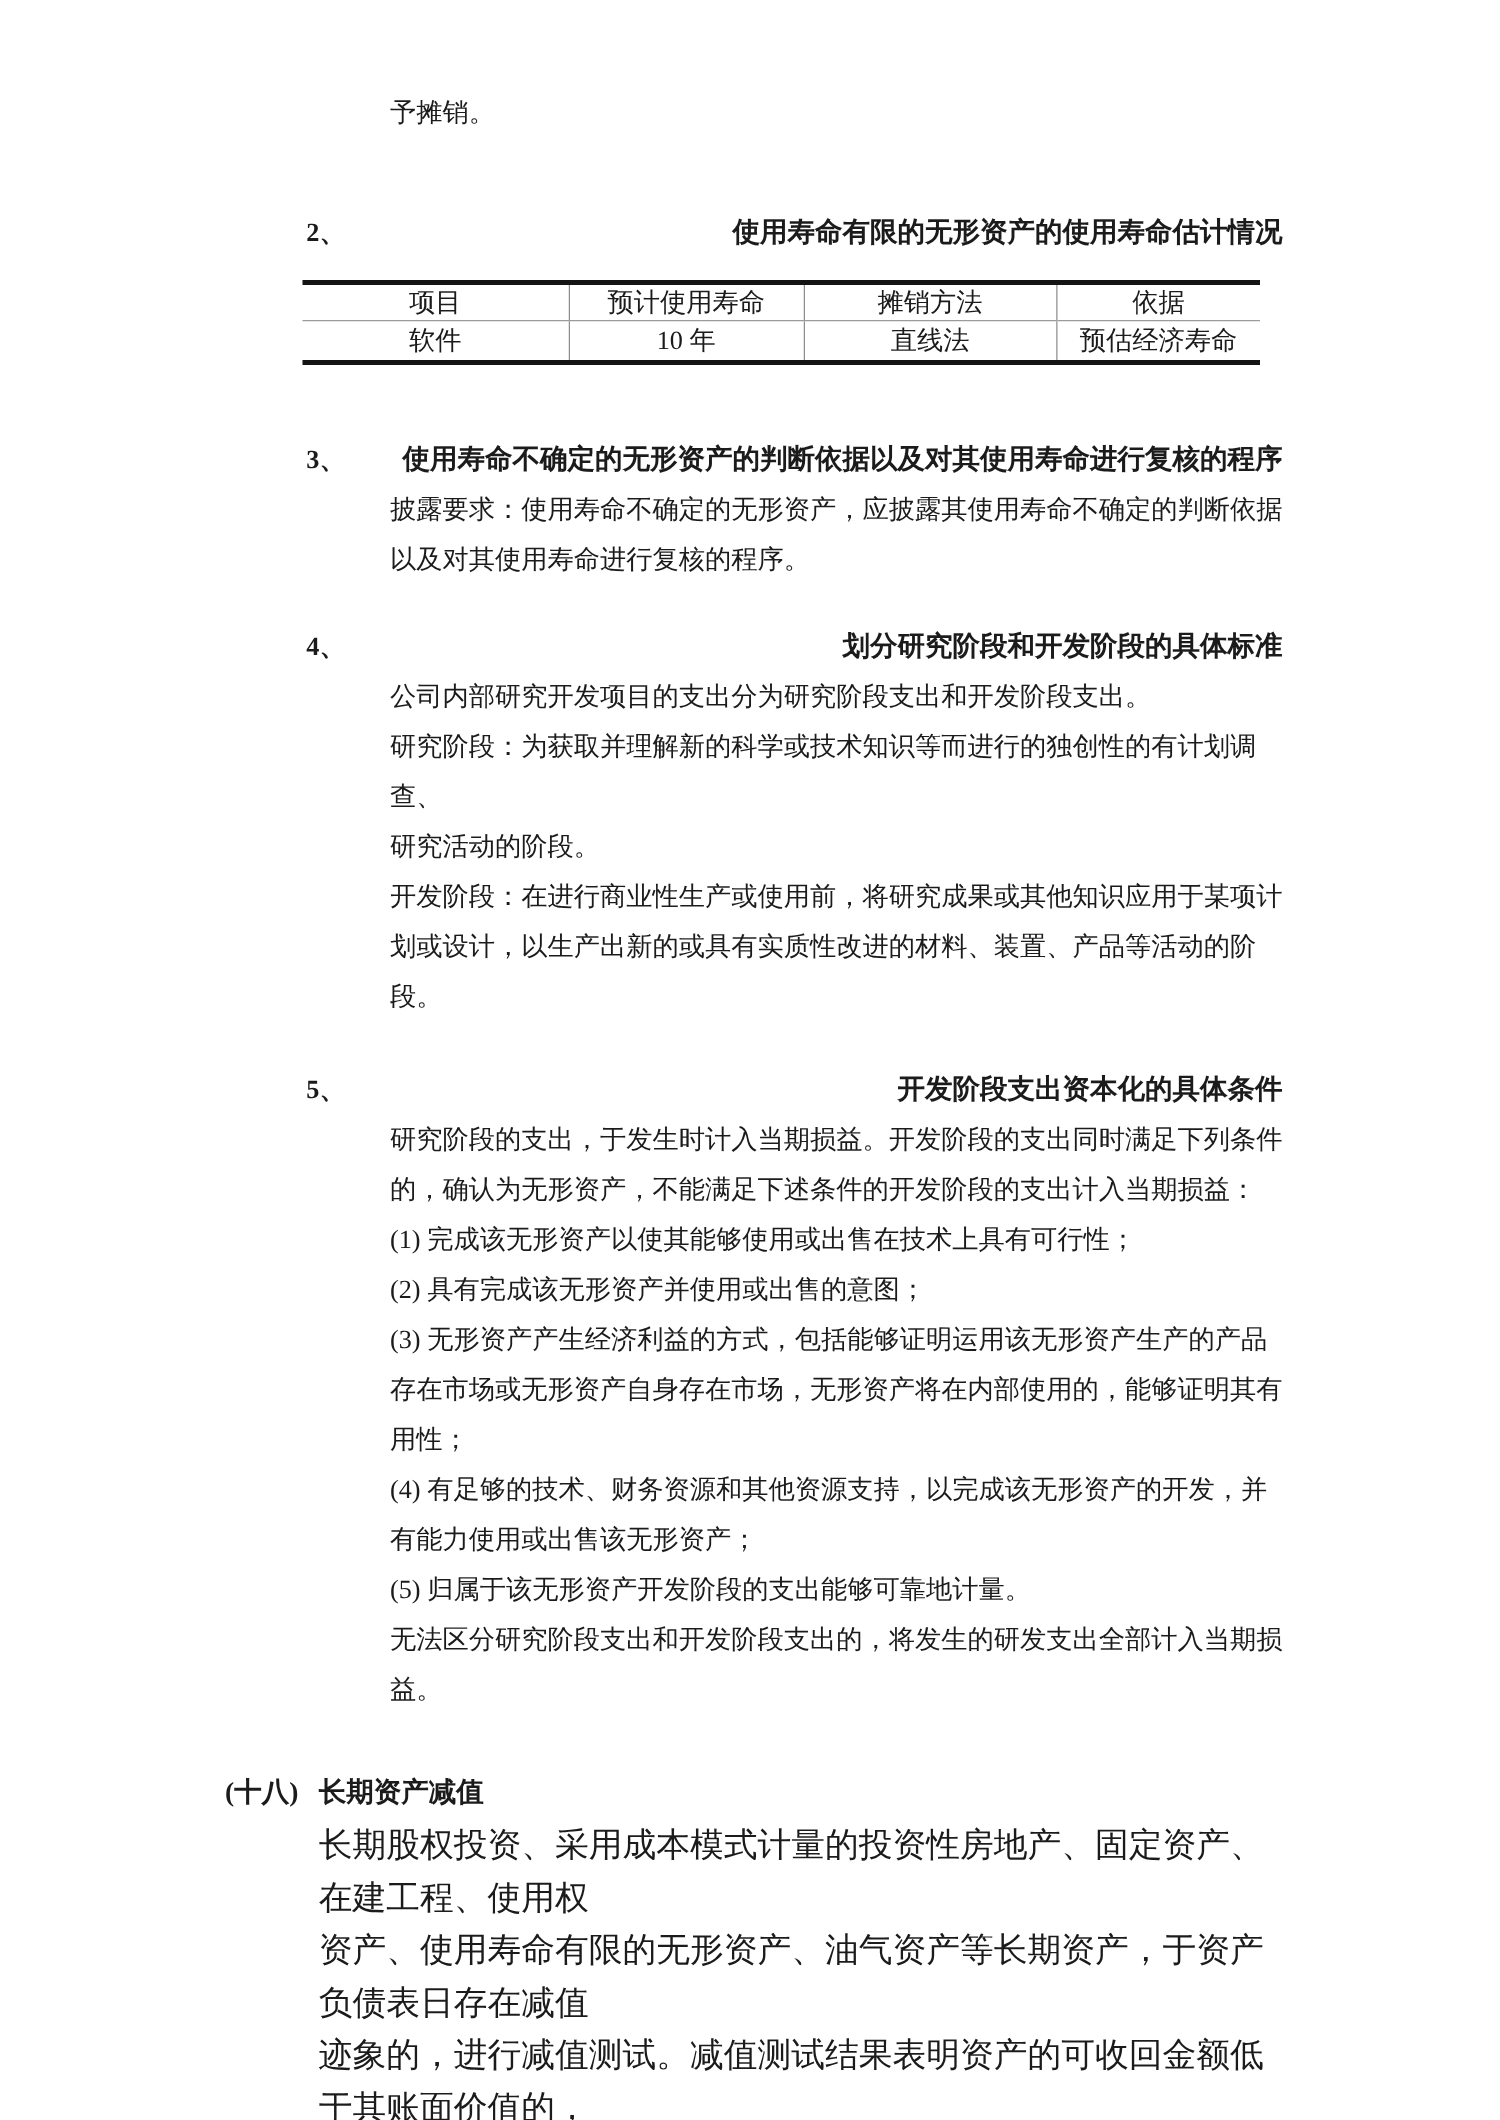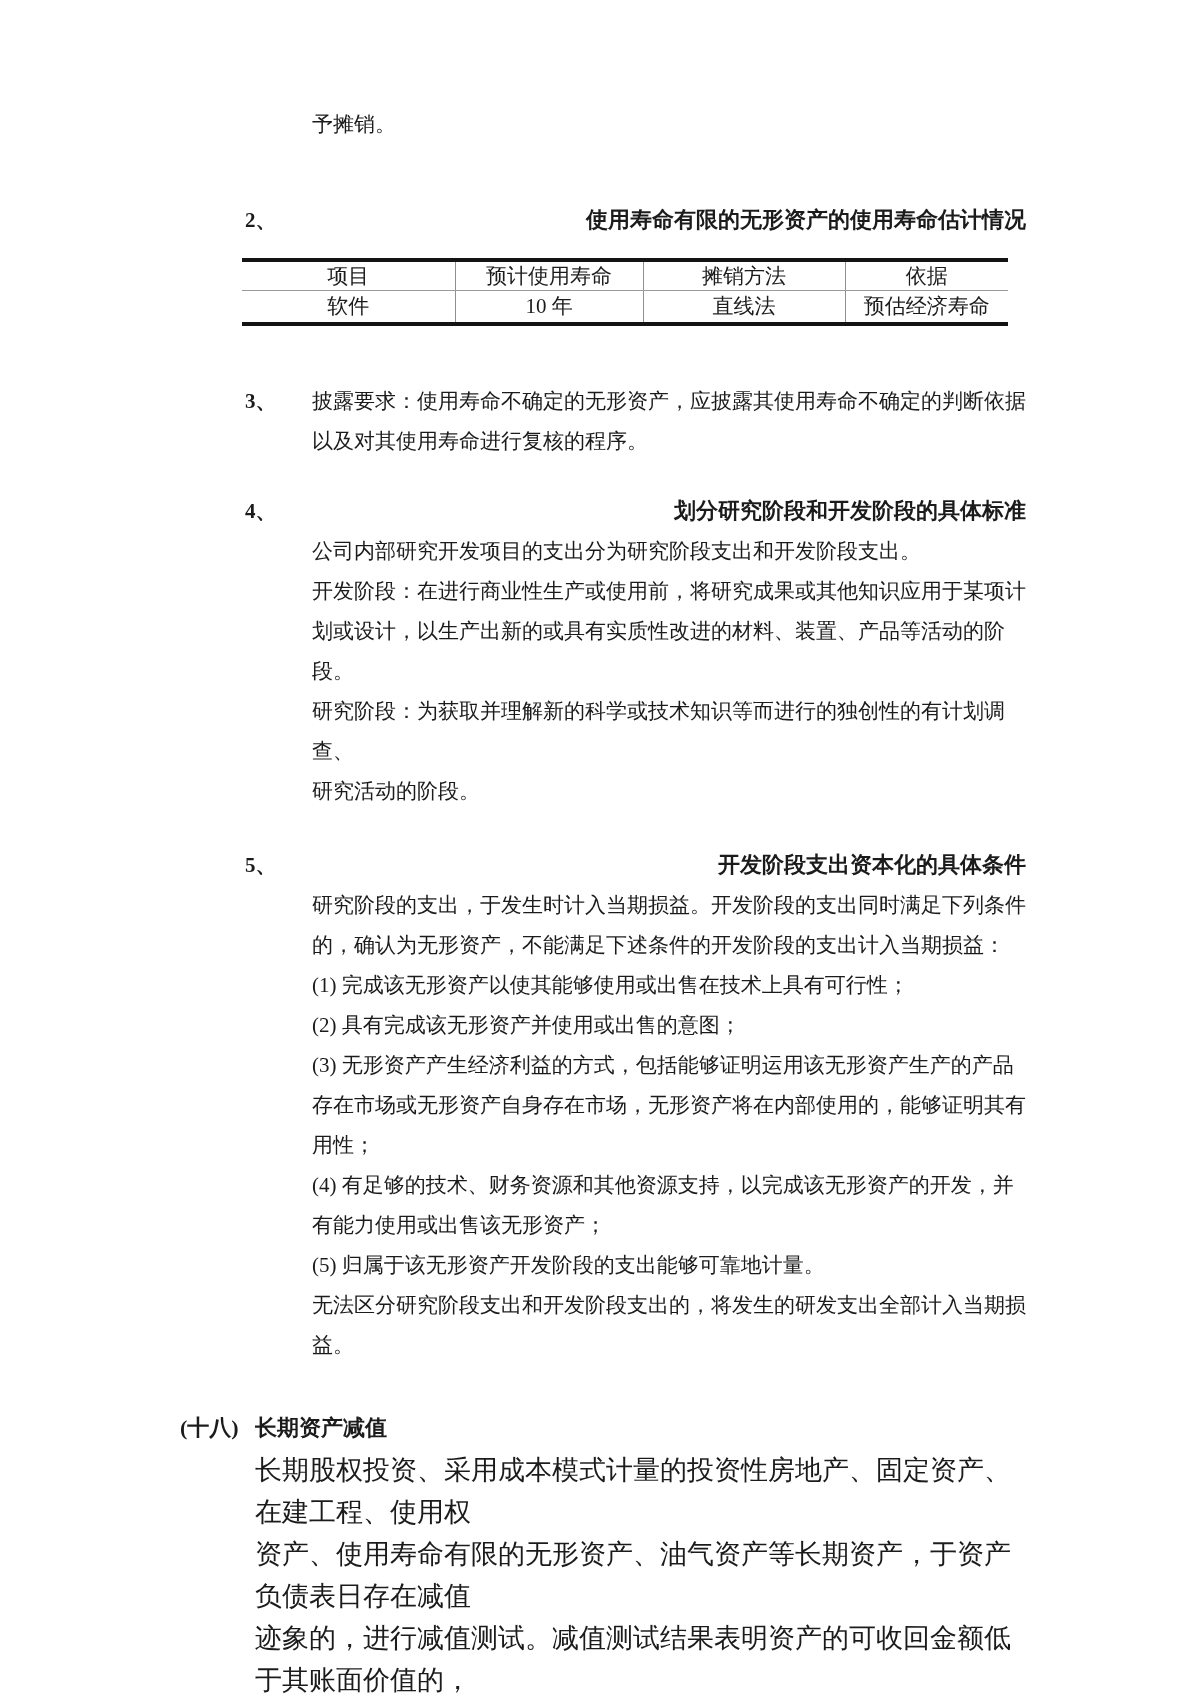--- a/index.html
+++ b/index.html
@@ -7,21 +7,21 @@
   body {
     font-family: "Liberation Serif", "DejaVu Serif", serif;
     color: #1b1b1b;
     -webkit-font-smoothing: antialiased;
   }
   .page {
     position: relative;
     width: 1200px;
     height: 1696px;
     background: #ffffff;
-    padding-top: 104px;
+    padding-top: 70px;
     overflow: hidden;
   }
   .lead {
     margin-left: 312px;
     width: 714px;
     font-size: 21px;
     line-height: 40px;
   }
   
   .sec {
@@ -139,29 +139,30 @@
           <td>10 年</td>
           <td>直线法</td>
           <td>预估经济寿命</td>
         </tr>
       </tbody>
     </table>
   </div>
 
   <div class="sec sec3">
     <span class="num">3、</span>
+    <div class="title">使用寿命不确定的无形资产的判断依据以及对其使用寿命进行复核的程序</div>
     <p class="body">披露要求：使用寿命不确定的无形资产，应披露其使用寿命不确定的判断依据<br>以及对其使用寿命进行复核的程序。</p>
   </div>
 
   <div class="sec sec4">
     <span class="num">4、</span>
     <div class="title">划分研究阶段和开发阶段的具体标准</div>
     <p class="body">公司内部研究开发项目的支出分为研究阶段支出和开发阶段支出。</p>
+    <p class="body">研究阶段：为获取并理解新的科学或技术知识等而进行的独创性的有计划调查、<br>研究活动的阶段。</p>
     <p class="body">开发阶段：在进行商业性生产或使用前，将研究成果或其他知识应用于某项计<br>划或设计，以生产出新的或具有实质性改进的材料、装置、产品等活动的阶段。</p>
-    <p class="body">研究阶段：为获取并理解新的科学或技术知识等而进行的独创性的有计划调查、<br>研究活动的阶段。</p>
   </div>
 
   <div class="sec sec5">
     <span class="num">5、</span>
     <div class="title">开发阶段支出资本化的具体条件</div>
     <p class="body">研究阶段的支出，于发生时计入当期损益。开发阶段的支出同时满足下列条件<br>的，确认为无形资产，不能满足下述条件的开发阶段的支出计入当期损益：</p>
     <p class="body">(1) 完成该无形资产以使其能够使用或出售在技术上具有可行性；</p>
     <p class="body">(2) 具有完成该无形资产并使用或出售的意图；</p>
     <p class="body">(3) 无形资产产生经济利益的方式，包括能够证明运用该无形资产生产的产品<br>存在市场或无形资产自身存在市场，无形资产将在内部使用的，能够证明其有<br>用性；</p>
     <p class="body">(4) 有足够的技术、财务资源和其他资源支持，以完成该无形资产的开发，并<br>有能力使用或出售该无形资产；</p>

